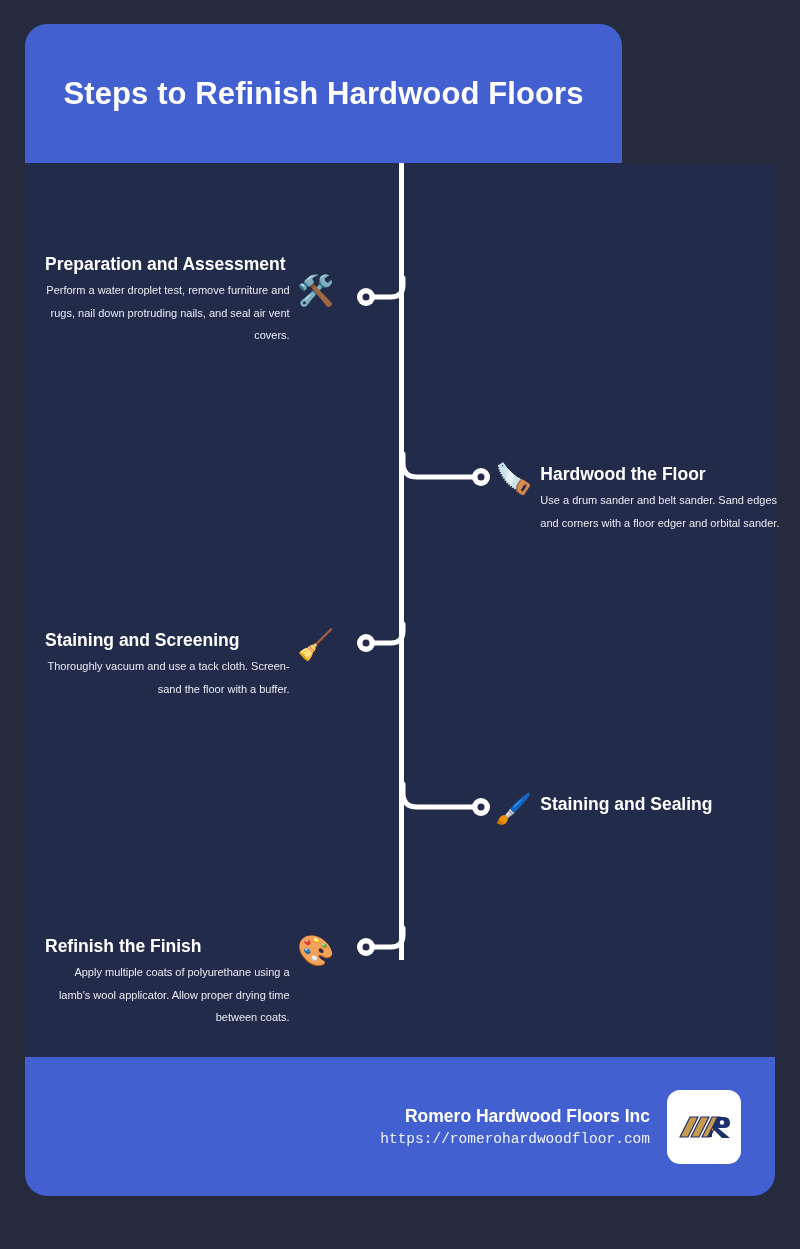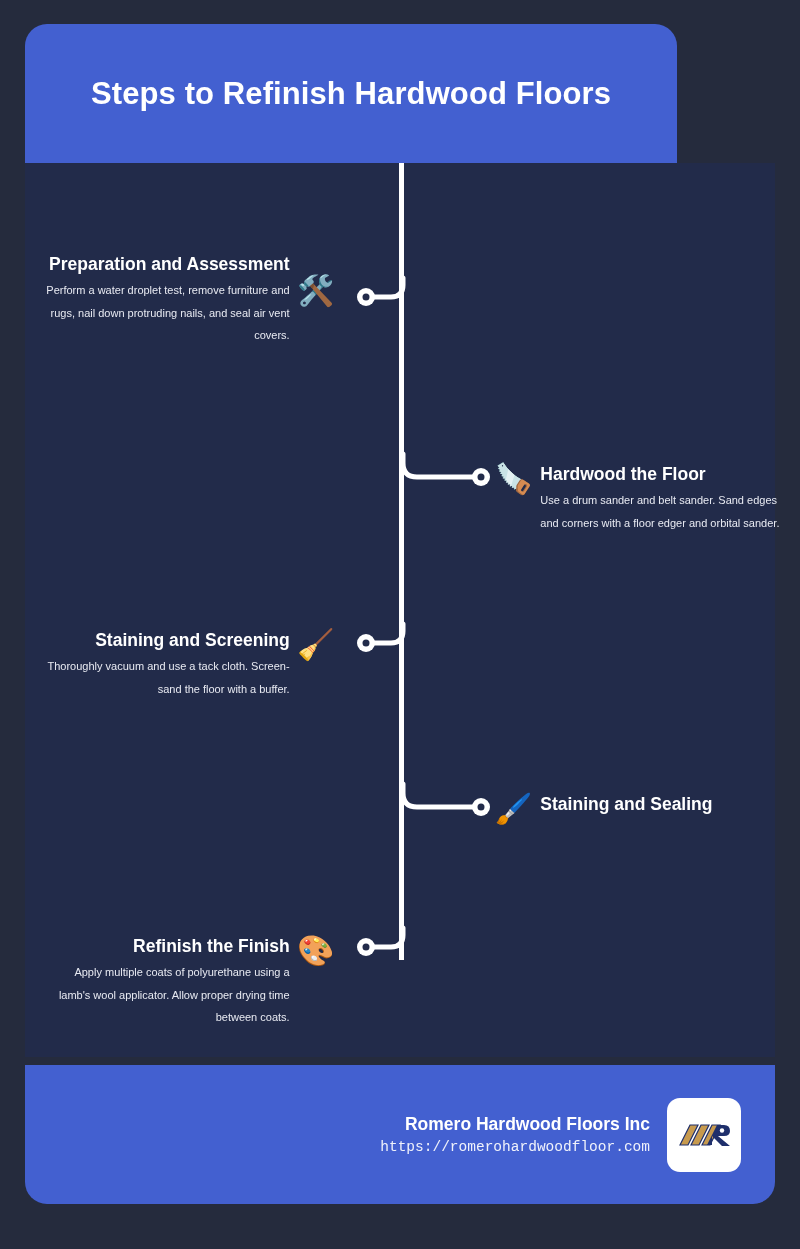--- a/index.html
+++ b/index.html
@@ -21,21 +21,21 @@
     top: 24px;
     width: 750px;
     height: 1172px;
   }
 
   
   .header {
     position: absolute;
     left: 0;
     top: 0;
-    width: 652px;
+    width: 597px;
     height: 139px;
     background: #4360d0;
     border-radius: 22px 22px 0 0;
     display: flex;
     align-items: center;
     justify-content: center;
   }
 
   .header-title {
     color: #ffffff;
@@ -94,21 +94,21 @@
   .step-icon {
     font-size: 30px;
     line-height: 1;
     flex: 0 0 auto;
   }
 
   
   .step.left {
     flex-direction: row;
   }
-  .step.left .step-text { align-items: flex-end; text-align: right; }
+  .step.left .step-text { align-items: flex-start; text-align: right; }
   .step.left .step-icon { margin-left: 8px; }
 
   
   .step.right .step-text { align-items: flex-start; text-align: left; }
   .step.right .step-icon { margin-right: 8px; }
 
   
   #step-1 { left: 20px;  top: 228px; width: 290px; }
   #step-1 .step-icon { margin-top: 24px; }
 
@@ -140,21 +140,20 @@
     left: 0;
     top: 1033px;
     width: 750px;
     height: 139px;
     background: #4360d0;
     border-radius: 0 0 22px 22px;
     display: flex;
     align-items: center;
     justify-content: flex-end;
     padding-right: 34px;
-    margin-top: 8px;
   }
 
   .footer-text {
     display: flex;
     flex-direction: column;
     align-items: flex-end;
     margin-right: 17px;
   }
 
   .footer-company {

